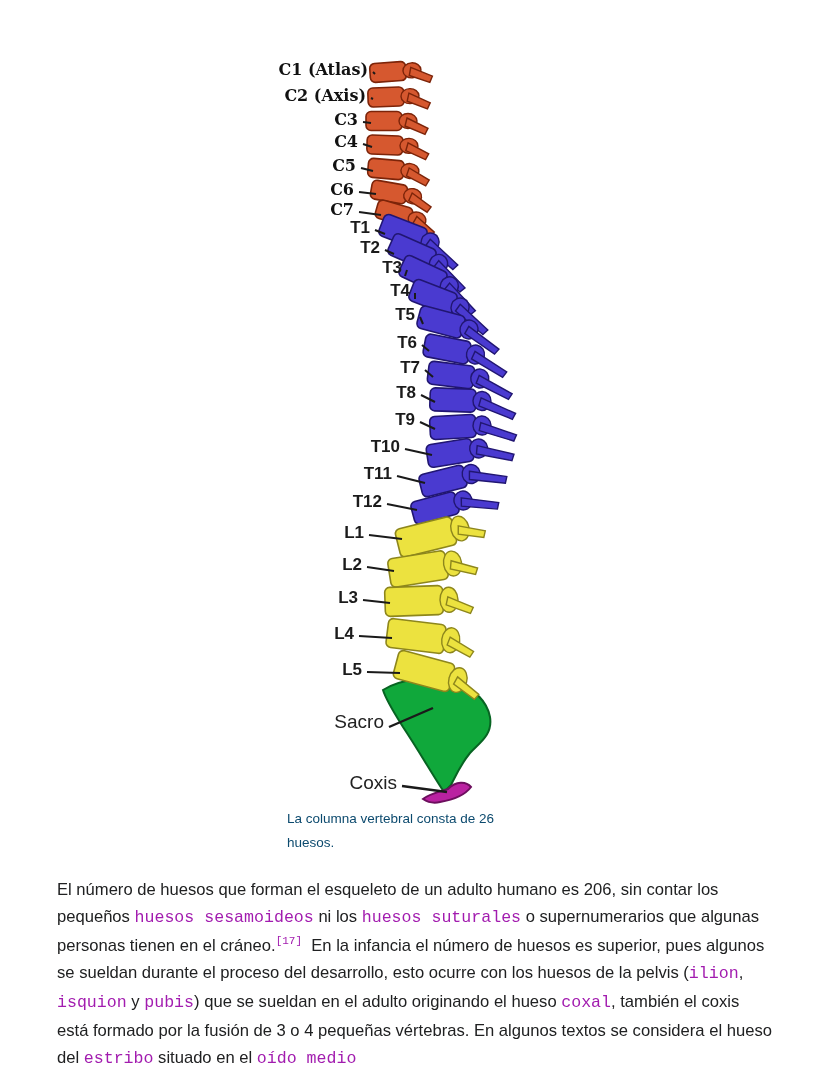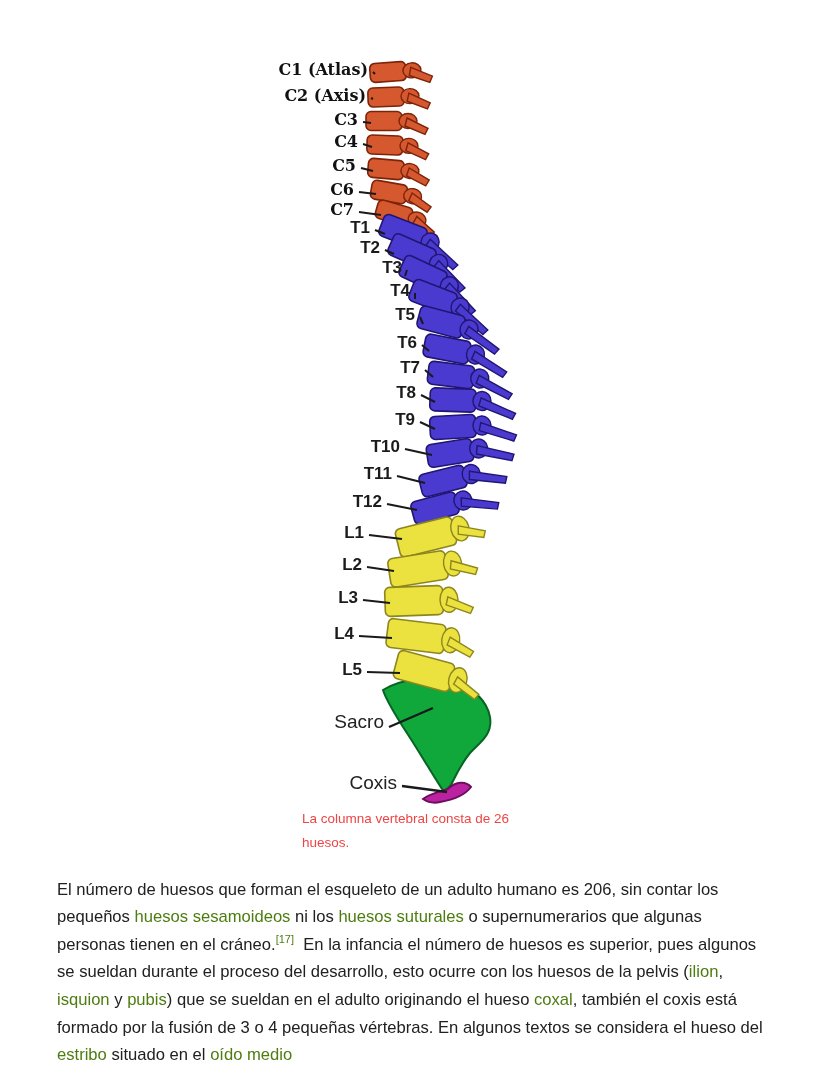--- a/index.html
+++ b/index.html
@@ -1,24 +1,24 @@
 <!DOCTYPE html>
 <html><head>
 <meta charset="utf-8">
 <style>
   html,body{margin:0;padding:0;background:#fff;}
   .page{position:relative;width:828px;height:1071px;background:#ffffff;overflow:hidden;
         font-family:"Liberation Sans",sans-serif;}
   .figure{position:absolute;left:0;top:0;width:664px;height:860px;}
   .figure svg{position:absolute;left:0;top:0;}
-  .caption{position:absolute;left:302px;top:807px;width:242px;font-size:13.5px;
-           line-height:24px;color:#ef4444;}
+  .caption{position:absolute;left:287px;top:807px;width:242px;font-size:13.5px;
+           line-height:24px;color:#0c4a6e;}
   .para{position:absolute;left:57px;top:859px;width:717px;font-size:16.6px;
         line-height:27.6px;color:#202122;text-align:left;}
-  .para a{color:#4d7c0f;text-decoration:none;cursor:pointer;}
+  .para a{color:#a21caf;text-decoration:none;cursor:pointer;font-family:Liberation Mono, monospace;}
   .para sup{font-size:11px;line-height:0;vertical-align:super;}
   .vlabel-serif{font-family:"DejaVu Serif","Liberation Serif",serif;font-weight:bold;font-size:16px;fill:#111;}
   .vlabel-sans{font-family:"Liberation Sans",sans-serif;font-weight:bold;font-size:17px;fill:#1b1b1b;}
   .vlabel-plain{font-family:"Liberation Sans",sans-serif;font-weight:normal;font-size:19px;fill:#222;}
 </style>
 </head>
 <body>
 
 <div class="page">
 

